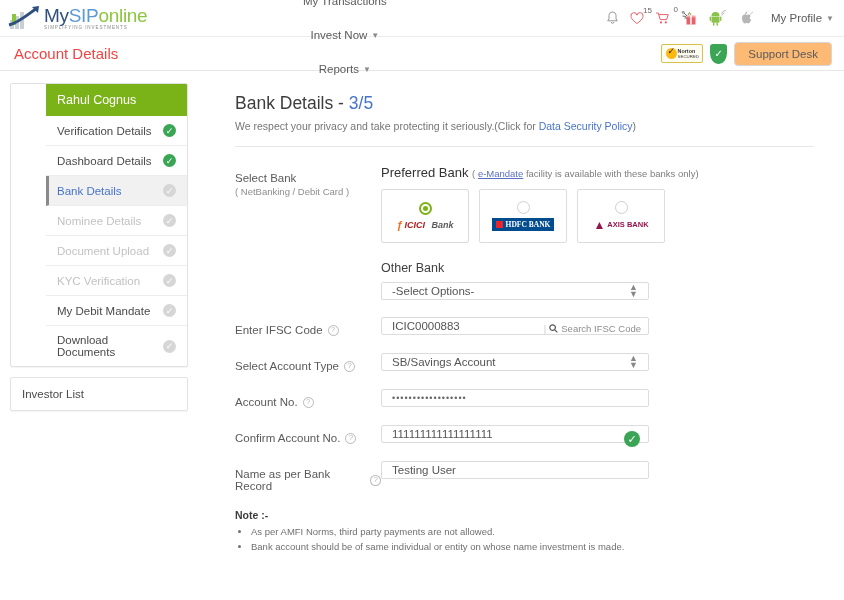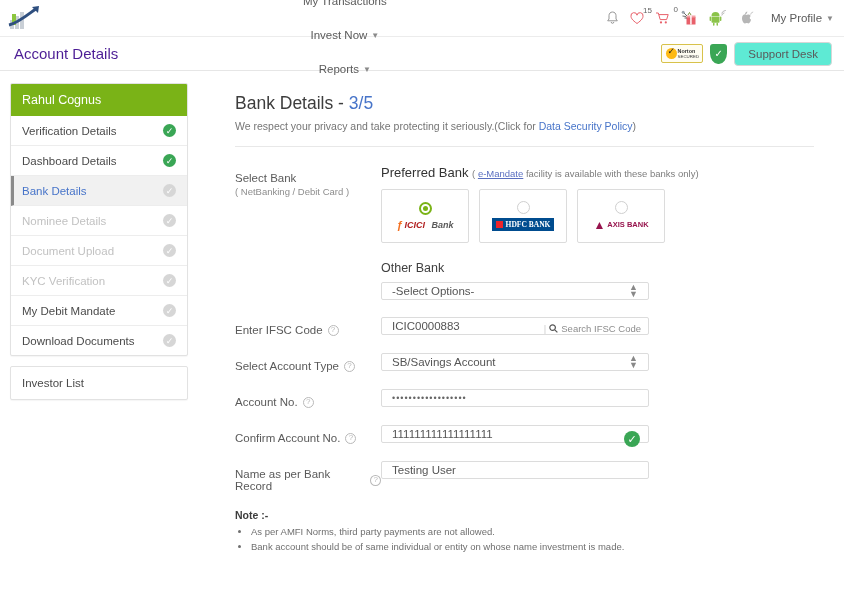--- a/index.html
+++ b/index.html
@@ -47,52 +47,53 @@
 
   
   .subheader {
     height: 35px;
     border-top: 1px solid #ececec;
     border-bottom: 1px solid #e6e6e6;
     display: flex; align-items: center;
     padding: 0 12px 0 14px;
     background: #fff;
   }
-  .page-title { font-size: 15px; color: #4c1d95; }
+  .page-title { font-size: 15px; color: #ef4444; }
   .sh-right { margin-left: auto; display:flex; align-items:center; gap: 7px; }
   .norton {
     width: 42px; height: 19px; border: 1px solid #d8c24a; border-radius: 2px;
     background: #fffdf2; display:flex; align-items:center; justify-content:center; gap:1px;
     overflow: hidden;
   }
   .norton-tick { width: 11px; height: 11px; border-radius:50%; background:#fdb913; position:relative;}
   .norton-tick:after{content:"✓"; position:absolute; left:2px; top:-2px; font-size:9px; color:#222;}
   .norton-lbl { font-size:4.4px; color:#333; line-height:1.15; text-align:left; }
   .norton-lbl b { font-size:5.4px; display:block; }
   .shield {
     width: 17px; height: 20px; background:#3aa655;
     border-radius: 3px 3px 8px 8px / 3px 3px 11px 11px;
     display:flex; align-items:center; justify-content:center;
     color:#fff; font-size:10px;
   }
   .support-desk {
     border: 1px solid #d6d6d6; border-radius: 4px;
     padding: 5px 13px; font-size: 11.5px; color: #5a5a5a;
-    background: #5eead4; cursor: pointer;
+    background: #fdba74; cursor: pointer;
   }
 
   
   .page { display: flex; padding: 12px 0 0 0; }
 
   
   .sidebar { width: 178px; margin-left: 10px; flex: 0 0 178px; }
   .side-card {
     border: 1px solid #e2e2e2; border-radius: 2px; background: #fff;
     box-shadow: 0 1px 1px rgba(0,0,0,0.04);
     overflow: hidden;
+    padding-left: 35px;
   }
   .side-head {
     background: #7ab317; color: #fff;
     font-size: 12.5px; padding: 9px 11px;
   }
   .side-item {
     display: flex; align-items: center;
     padding: 8px 11px; font-size: 11.5px; color: #4a4a4a;
     border-bottom: 1px solid #ededed; cursor: pointer;
     min-height: 26px;
@@ -210,20 +211,26 @@
   <div class="logo-wrap">
     <div class="logo-mark">
       <svg width="34" height="26" viewBox="0 0 34 26">
         <rect x="2" y="15" width="4" height="9" fill="#c9cfd6"></rect>
         <rect x="7" y="11" width="4" height="13" fill="#c9cfd6"></rect>
         <rect x="12" y="7" width="4" height="17" fill="#c9cfd6"></rect>
         <rect x="4" y="9" width="4" height="11" fill="#8cc63e"></rect>
         <path d="M1 20 C10 18 18 11 29 3" stroke="#2f4f7f" stroke-width="3" fill="none"></path>
         <path d="M24 2 L31 1 L30 8 Z" fill="#2f4f7f"></path>
       </svg>
+    </div>
+    <div class="logo-text">
+      <div class="logo-title">
+        <span class="c1">My</span><span class="c2">SIP</span><span class="c3">online</span>
+      </div>
+      <div class="logo-sub">SIMPLIFYING INVESTMENTS</div>
     </div>
   </div>
 
   <div class="nav-links">
     <div class="nav-link">
       <span>Dashboard</span>
     </div>
     <div class="nav-link">
       <span>My Transactions</span>
     </div>

